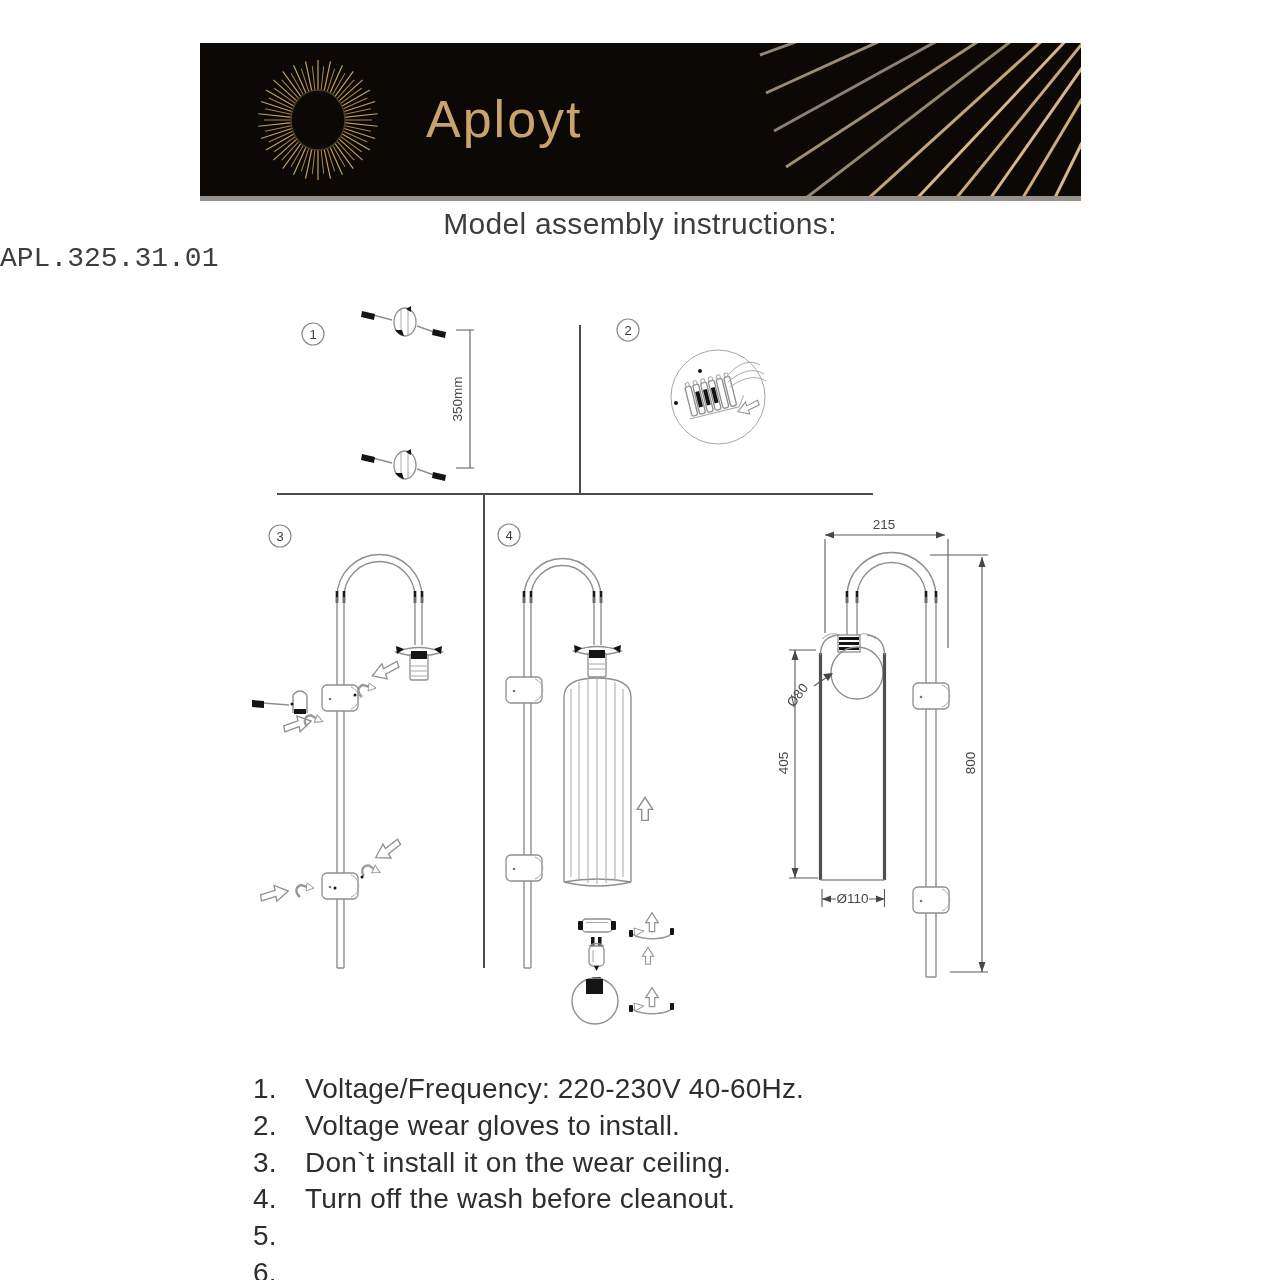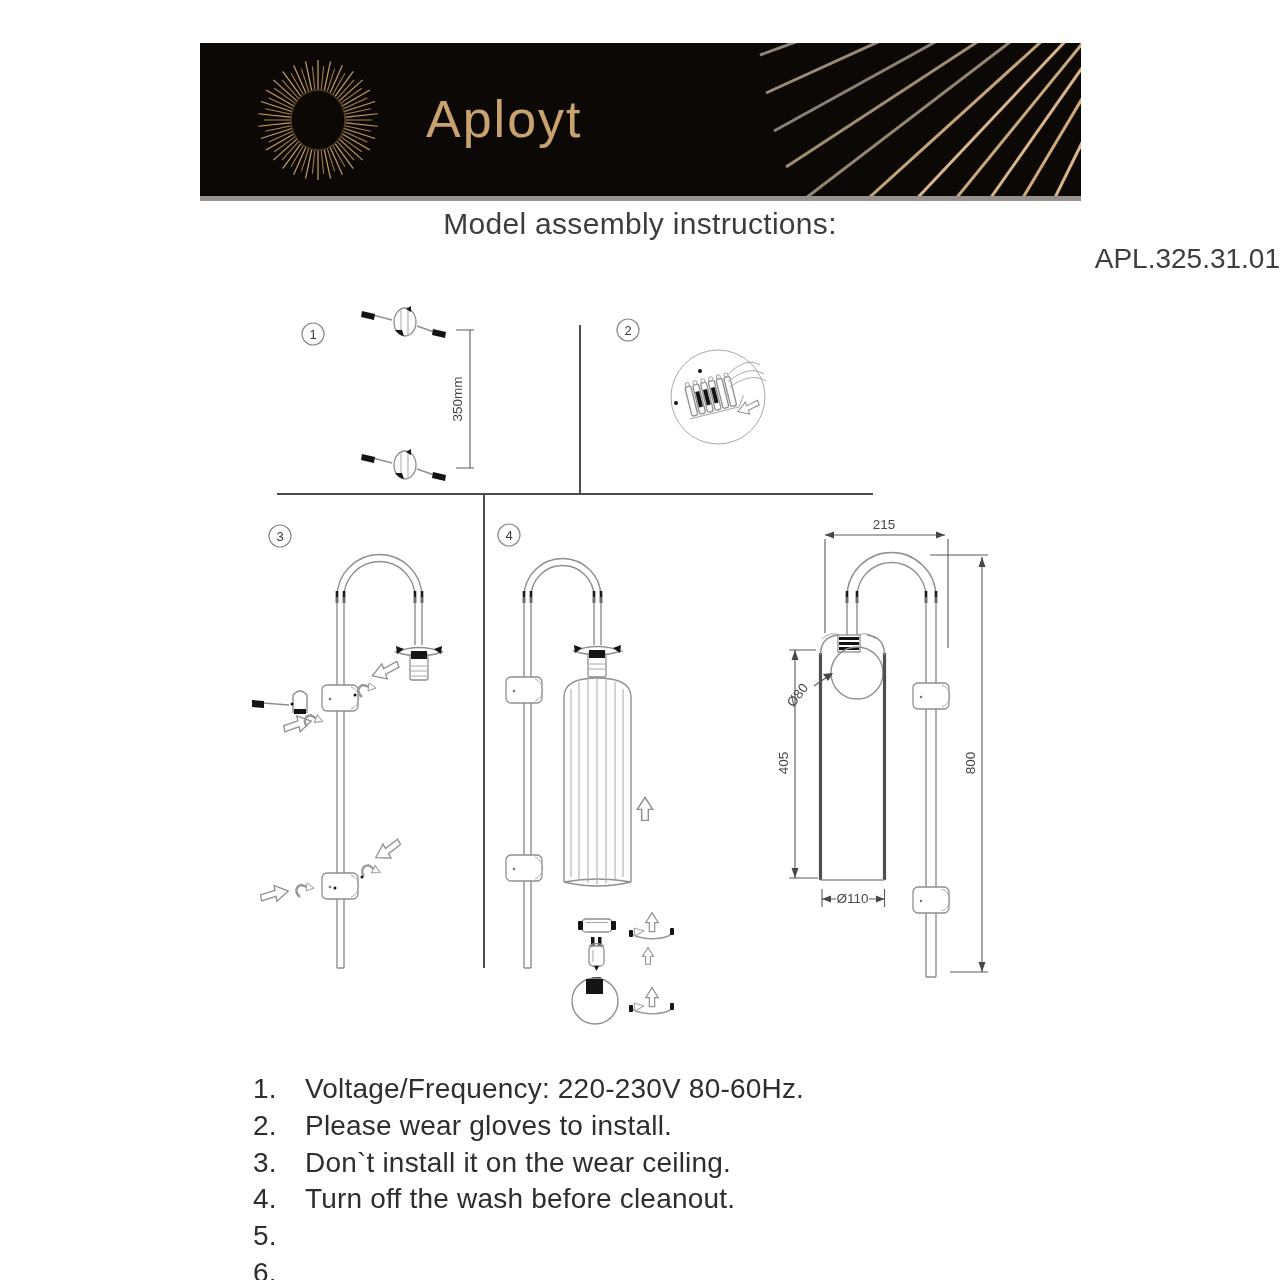--- a/index.html
+++ b/index.html
@@ -9,22 +9,22 @@
   
   .banner{position:absolute;left:200px;top:8px;width:881px;height:153px;
           background:#0b0806;overflow:hidden;border-bottom:5px solid #96918c;}
   .banner svg{position:absolute;left:0;top:0;}
   .brand{position:absolute;left:226px;top:46px;font-size:52px;color:#c9a36e;
          letter-spacing:2px;font-weight:400;}
 
   
   .title{position:absolute;left:0;top:172px;width:100%;text-align:center;
          font-size:30px;color:#3d3d3d;font-weight:400;letter-spacing:.3px;}
-  .model{position:absolute;left:0;top:208px;width:100%;text-align:right;
-         font-size:28px;color:#3d3d3d;font-weight:500;}
+  .model{position:absolute;left:0;top:208px;width:100%;text-align:left;
+         font-size:28px;color:#3d3d3d;font-weight:500;font-family:Liberation Mono, monospace;}
 
   
   .diagram{position:absolute;left:0;top:250px;}
   .ln{stroke:#8f8f8f;fill:none;stroke-width:1.4px;}
   .lnthin{stroke:#a8a8a8;fill:none;stroke-width:1px;}
   .thick{stroke:#4f4f4f;fill:none;stroke-width:3.2px;}
   .div{stroke:#4c4c4c;fill:none;stroke-width:2px;}
   .dim{stroke:#5a5a5a;fill:none;stroke-width:1.1px;}
   .dimtxt{fill:#474747;font-size:13.5px;font-family:"Liberation Sans",sans-serif;}
   .blk{fill:#141414;stroke:none;}
@@ -338,25 +338,25 @@
       <path class="dim" d="M 822 604 V 622 M 884.5 604 V 622 M 822 614 H 836 M 869 614 H 884.5"></path>
       <polygon class="dk" points="822,614 831,610.5 831,617.5"></polygon>
       <polygon class="dk" points="884.5,614 876,610.5 876,617.5"></polygon>
       <text class="dimtxt" x="852.5" y="618" text-anchor="middle">Ø110</text>
     </g>
   </svg>
 
   <div class="instructions">
     <div class="ins-row">
       <span class="ins-num">1.</span>
-      <span class="ins-text">Voltage/Frequency: 220-230V 80-60Hz.</span>
+      <span class="ins-text">Voltage/Frequency: 220-230V 40-60Hz.</span>
     </div>
     <div class="ins-row">
       <span class="ins-num">2.</span>
-      <span class="ins-text">Please wear gloves to install.</span>
+      <span class="ins-text">Voltage wear gloves to install.</span>
     </div>
     <div class="ins-row">
       <span class="ins-num">3.</span>
       <span class="ins-text">Don`t install it on the wear ceiling.</span>
     </div>
     <div class="ins-row">
       <span class="ins-num">4.</span>
       <span class="ins-text">Turn off the wash before cleanout.</span>
     </div>
     <div class="ins-row">

